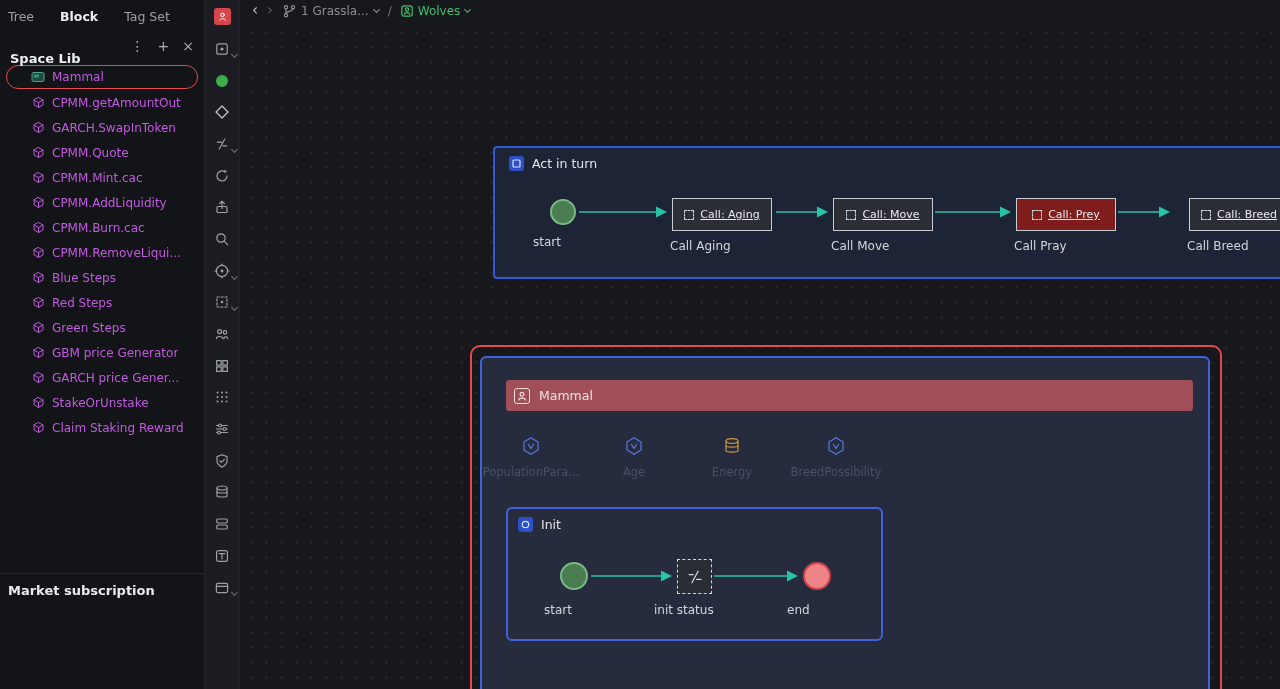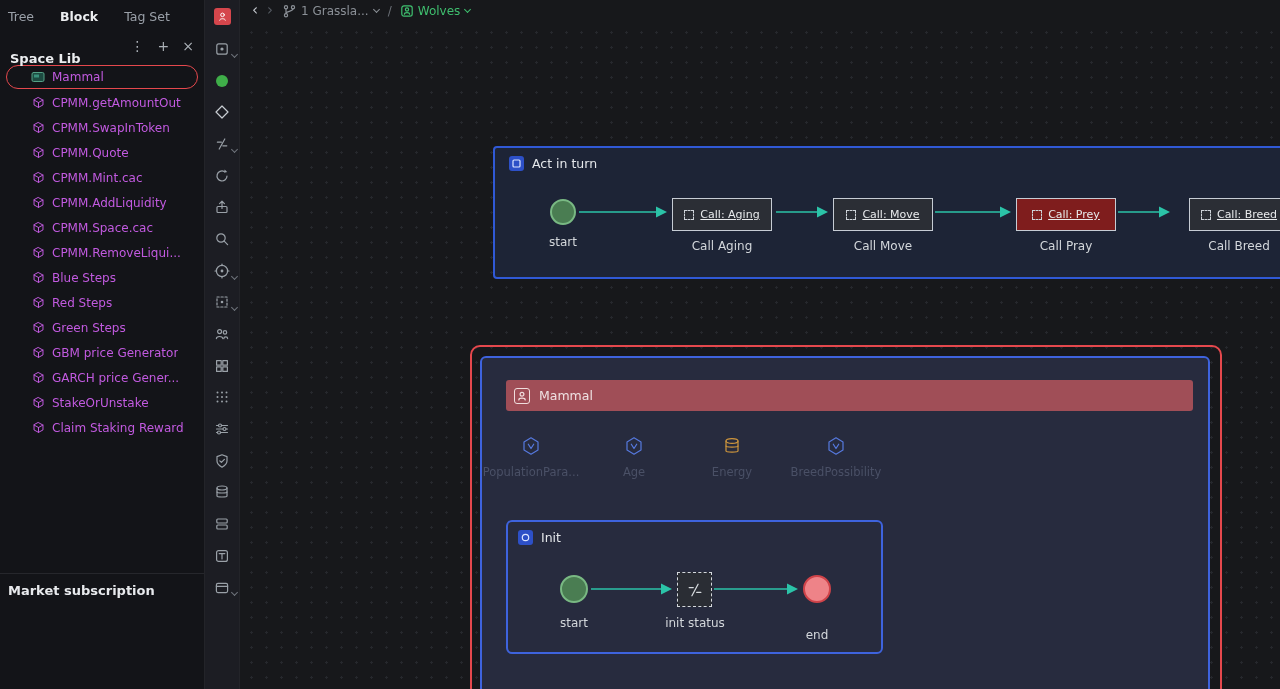--- a/index.html
+++ b/index.html
@@ -50,37 +50,37 @@
   .badge-blue { width:15px; height:15px; background:#2d50c7; border-radius:3px; display:flex; align-items:center; justify-content:center; flex:none; }
 
   .act-panel { position:absolute; left:253px; top:125px; width:800px; height:133px; border:2px solid #3059d6; border-radius:4px; background:#1d2436; }
   .flowsvg { position:absolute; left:0; top:0; pointer-events:none; }
 
   .node-circle { position:absolute; border-radius:50%; cursor:pointer; }
   .nc-start { width:26px; height:26px; background:#4a7d52; border:2px solid #79b983; }
   .nc-start.big { width:28px; height:28px; }
   .nc-end { width:28px; height:28px; background:#ee8388; border:2px solid #cf4349; }
 
-  .caption { position:absolute; text-align:center; color:#d3d7db; font-size:12px; }
+  .caption { position:absolute; text-align:left; color:#d3d7db; font-size:12px; }
 
   .step { position:absolute; width:104px; top:50px; }
   .step-box { height:33px; margin:0 2px; background:#2b2e35; border:1px solid #c6ccd4; display:flex; align-items:center; justify-content:center; gap:6px; color:#e8eaec; font-size:11px; cursor:pointer;text-decoration:underline; }
   .step-box .mini { width:10px; height:10px; border:1px dashed #cfd4da; flex:none; }
   .step.sel .step-box { background:#7f1d1d; }
   .step .caption { position:static; display:block; margin-top:8px; }
 
   .sel-red { position:absolute; left:230px; top:324px; width:752px; height:380px; border:2px solid #e5484d; border-radius:10px; }
   .sel-blue { position:absolute; left:8px; top:9px; width:730px; height:376px; border:2px solid #3e63dd; border-radius:6px; background:#272b3e; }
   .mammal-head { position:absolute; left:24px; top:22px; width:687px; height:31px; background:#a04e57; border-radius:3px; display:flex; align-items:center; gap:9px; padding:0 8px; color:#efe2e3; font-size:12.5px; cursor:pointer; }
   .agent-badge { width:16px; height:16px; border:1.3px solid #f0dddd; border-radius:3px; display:flex; align-items:center; justify-content:center; flex:none; }
 
   .prop-ic { position:absolute; top:78px; width:20px; height:20px; opacity:.9; cursor:pointer; }
   .prop-label { position:absolute; top:107px; color:#4a5066; font-size:11.5px; text-align:center; }
 
-  .init-panel { position:absolute; left:24px; top:162px; width:377px; height:134px; border:2px solid #3e63dd; border-radius:6px; }
+  .init-panel { position:absolute; left:24px; top:149px; width:377px; height:134px; border:2px solid #3e63dd; border-radius:6px; }
   .init-box { position:absolute; left:169px; top:50px; width:35px; height:35px; background:#2a2d34; border:1.5px dashed #d4d8dd; display:flex; align-items:center; justify-content:center; cursor:pointer; }
 
   svg.ic { stroke:currentColor; fill:none; stroke-width:1.2; stroke-linecap:round; stroke-linejoin:round; display:block; }
 </style>
 </head>
 <body>
 
 <div class="app">
 
   <aside class="sidebar">
@@ -108,21 +108,21 @@
       <div class="lib-item">
         <svg class="ic" width="13" height="13" viewBox="0 0 16 16">
             <use href="#i-cube"></use>
           </svg>
         <span class="lbl">CPMM.getAmountOut</span>
       </div>
       <div class="lib-item">
         <svg class="ic" width="13" height="13" viewBox="0 0 16 16">
             <use href="#i-cube"></use>
           </svg>
-        <span class="lbl">CPMM.SwapInToken</span>
+        <span class="lbl">GARCH.SwapInToken</span>
       </div>
       <div class="lib-item">
         <svg class="ic" width="13" height="13" viewBox="0 0 16 16">
             <use href="#i-cube"></use>
           </svg>
         <span class="lbl">CPMM.Quote</span>
       </div>
       <div class="lib-item">
         <svg class="ic" width="13" height="13" viewBox="0 0 16 16">
             <use href="#i-cube"></use>
@@ -132,21 +132,21 @@
       <div class="lib-item">
         <svg class="ic" width="13" height="13" viewBox="0 0 16 16">
             <use href="#i-cube"></use>
           </svg>
         <span class="lbl">CPMM.AddLiquidity</span>
       </div>
       <div class="lib-item">
         <svg class="ic" width="13" height="13" viewBox="0 0 16 16">
             <use href="#i-cube"></use>
           </svg>
-        <span class="lbl">CPMM.Space.cac</span>
+        <span class="lbl">CPMM.Burn.cac</span>
       </div>
       <div class="lib-item">
         <svg class="ic" width="13" height="13" viewBox="0 0 16 16">
             <use href="#i-cube"></use>
           </svg>
         <span class="lbl">CPMM.RemoveLiqui...</span>
       </div>
       <div class="lib-item">
         <svg class="ic" width="13" height="13" viewBox="0 0 16 16">
             <use href="#i-cube"></use>
@@ -486,20 +486,20 @@
 
           <div class="init-box">
             <svg class="ic" width="24" height="24" viewBox="0 0 35 35" style="color:#d6dade; stroke-width:1.8">
                 <path d="M22 9 L13 26"></path>
                 <path d="M9 14 H15 M20 21 H26"></path>
               </svg>
           </div>
           <div class="caption" style="left:146px; top:94px; width:82px;">init status</div>
 
           <div class="node-circle nc-end" style="left:295px; top:53px;"></div>
-          <div class="caption" style="left:279px; top:94px; width:60px;margin-top:12px;">end</div>
+          <div class="caption" style="left:279px; top:94px; width:60px;">end</div>
         </div>
 
       </div>
     </div>
 
   </div>
 </div>
 
 </body></html>

